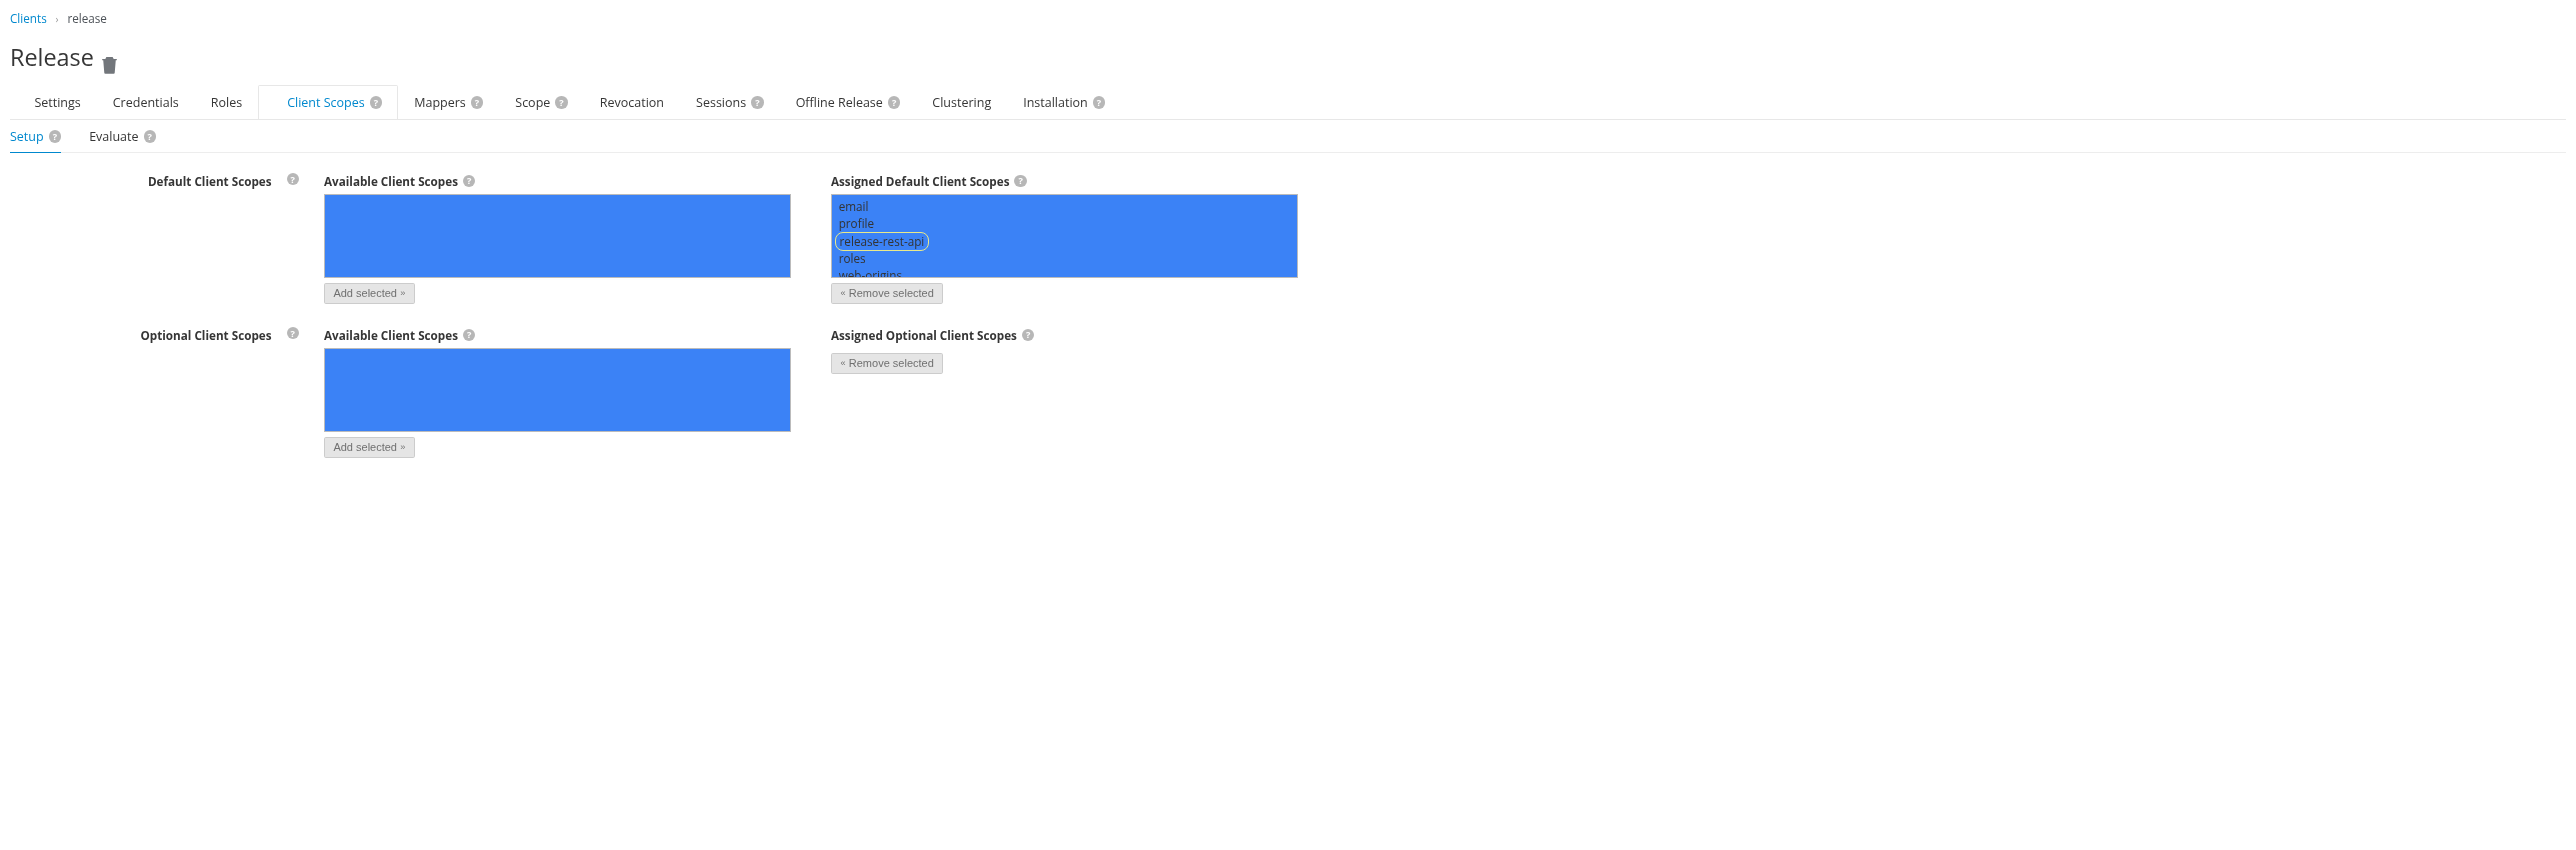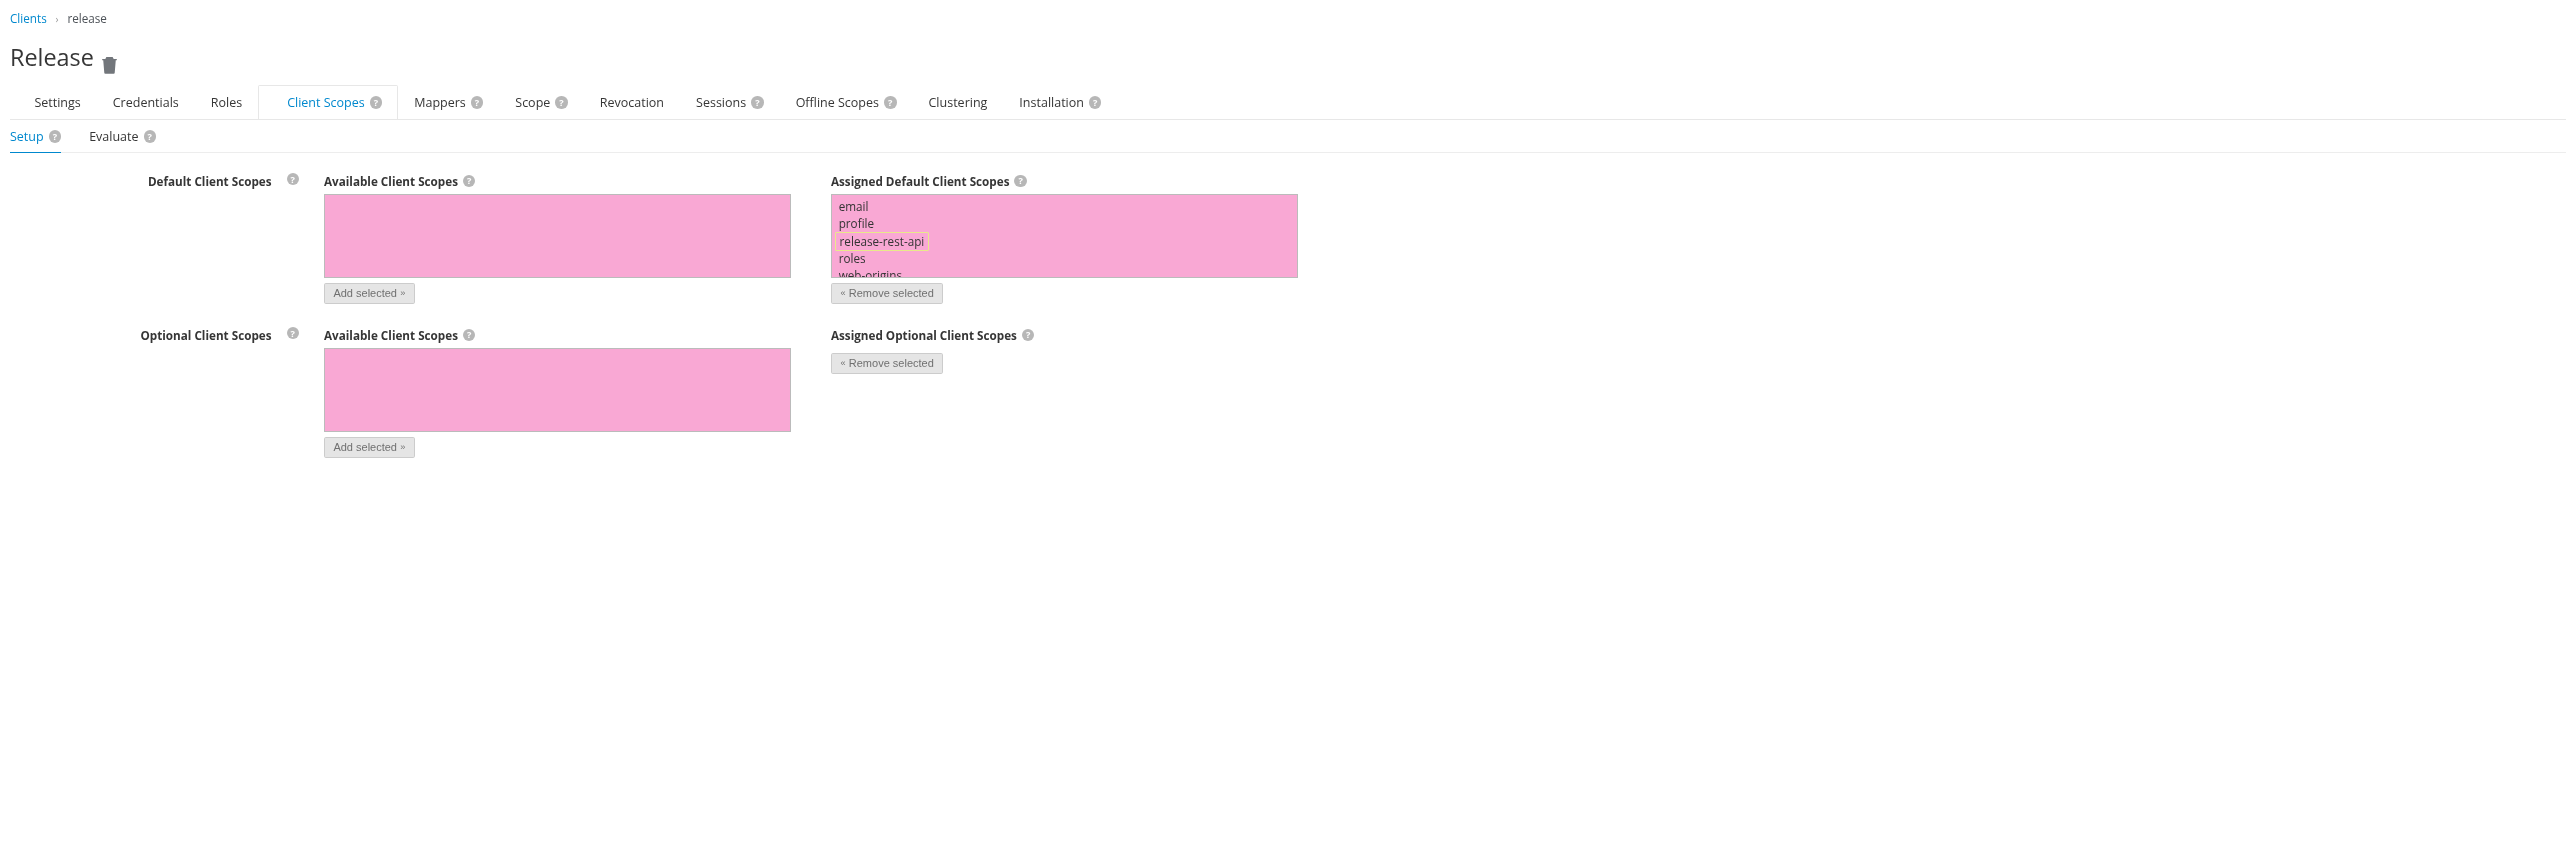--- a/index.html
+++ b/index.html
@@ -93,28 +93,28 @@
     display:flex; justify-content:flex-end; align-items:flex-start; gap:15px;
   }
   .row-body { flex:1; display:flex; gap:40px; }
   .col { flex:1; }
   .col-label {
     font-size:11.7px; color:#363636; font-weight:700;
     display:flex; align-items:center; gap:5px; margin-bottom:5px;
   }
   .listbox {
     width:100%; height:84px;
-    border:0.8px solid #bbb; background:#f9a8d4;
+    border:0.8px solid #bbb; background:#3b82f6;
     padding:3.3px 0; overflow:auto;
     font-size:11.7px; color:#333;
   }
   .listbox .opt { padding:0.8px 6.7px; cursor:default; line-height:1.3; }
   .listbox .opt.highlight {
     border:1.7px solid #e9e98a;
-    border-radius:1px;
+    border-radius:8px;
     margin:0 3.3px;
     padding:0.8px 3.3px;
     display:inline-block;
   }
   .btn {
     margin-top:5px;
     padding:3.3px 8.4px;
     font-size:11px;
     color:#707070;
     background:#e5e5e5;
@@ -166,21 +166,21 @@
       <span class="help-icon">?</span>
     </li>
     <li>
       <span>Revocation</span>
     </li>
     <li>
       <span>Sessions</span>
       <span class="help-icon">?</span>
     </li>
     <li>
-      <span>Offline Scopes</span>
+      <span>Offline Release</span>
       <span class="help-icon">?</span>
     </li>
     <li>
       <span>Clustering</span>
     </li>
     <li>
       <span>Installation</span>
       <span class="help-icon">?</span>
     </li>
   </ul>

